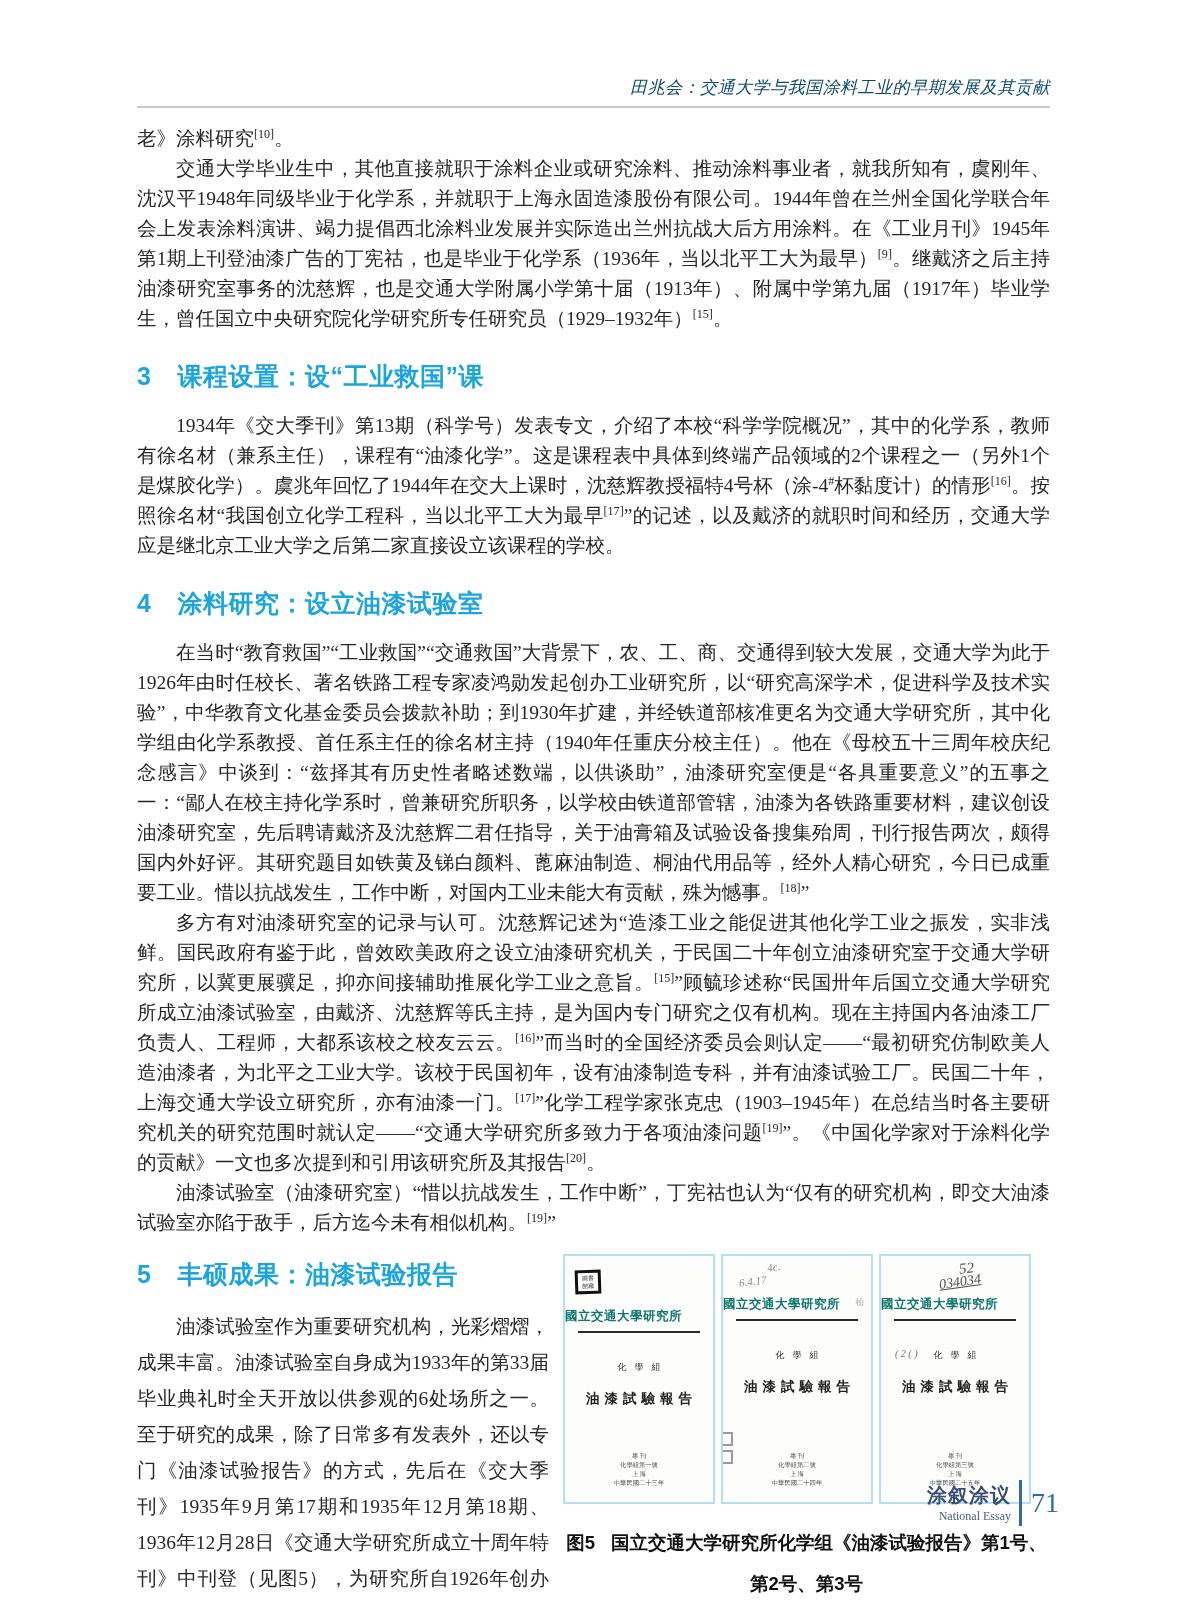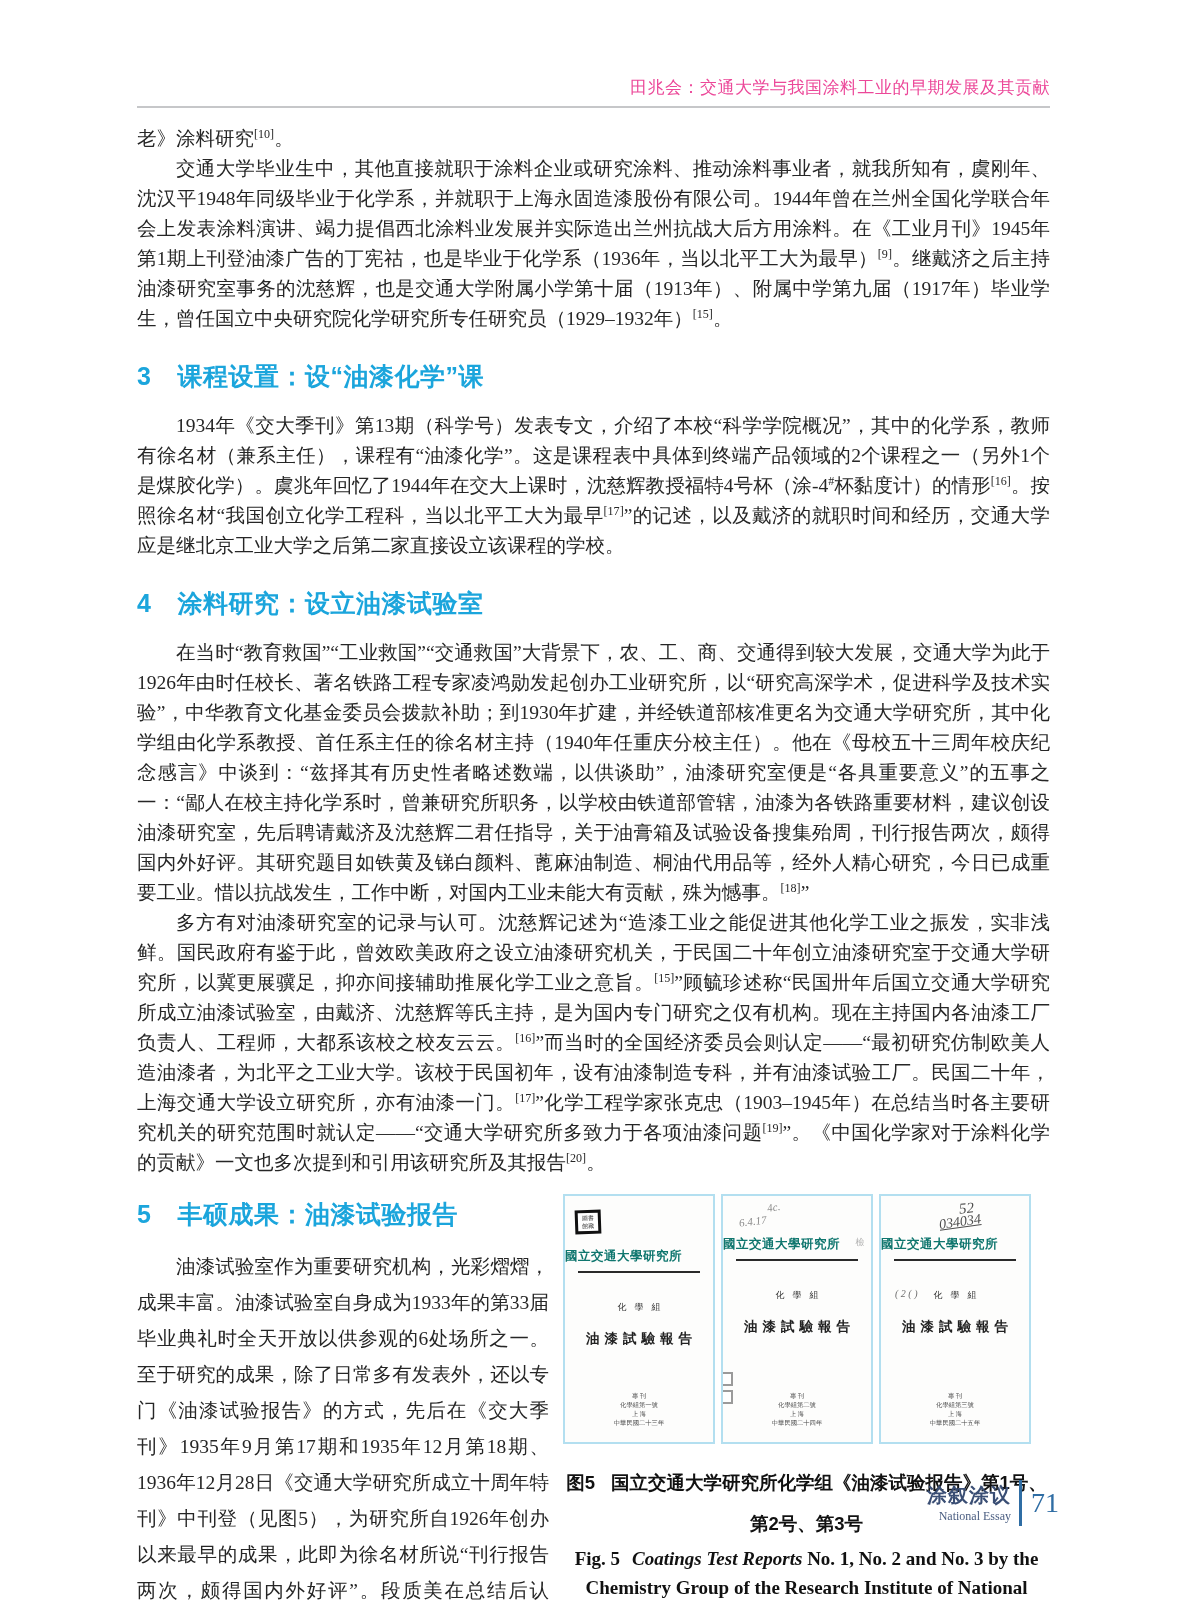--- a/index.html
+++ b/index.html
@@ -6,21 +6,21 @@
   html,body { background:#e9e9e9; }
   .page {
     position:relative; width:1187px; height:1600px; margin:0 auto;
     background:#ffffff; overflow:hidden;
     font-family:"Liberation Serif","DejaVu Serif",serif;
     color:#262626;
   }
   .margins { position:absolute; left:137px; width:913px; top:0; }
   .running-title {
     position:absolute; top:76px; right:0; font-family:"Liberation Sans","DejaVu Sans",sans-serif;
-    font-size:17px; font-weight:500; color:#ec4899; letter-spacing:0.5px;
+    font-size:17px; font-weight:500; color:#0c4a6e; letter-spacing:0.5px;font-style:italic;
   }
   .header-rule { position:absolute; top:106px; left:0; width:913px; border-top:2px solid #c6c7c9; }
   .content { position:absolute; top:124px; left:0; width:913px; }
   p.body {
     font-size:19.5px; line-height:30px; text-align:justify; text-indent:2em;
     color:#262626;
   }
   p.body.noindent { text-indent:0; }
   p.body sup { font-size:0.62em; line-height:0; vertical-align:super; }
   h2.sec {
@@ -80,29 +80,30 @@
 <div class="page">
   <div class="margins">
     <div class="running-title">田兆会：交通大学与我国涂料工业的早期发展及其贡献</div>
     <div class="header-rule"></div>
 
     <div class="content">
       <p class="body noindent"><span>老》涂料研究</span><sup>[10]</sup><span>。</span></p>
       <p class="body"><span>交通大学毕业生中，其他直接就职于涂料企业或研究涂料、推动涂料事业者，就我所知有，虞刚年、沈汉平1948年同级毕业于化学系，并就职于上海永固造漆股份有限公司。1944年曾在兰州全国化学联合年会上发表涂料演讲、竭力提倡西北涂料业发展并实际造出兰州抗战大后方用涂料。在《工业月刊》1945年第1期上刊登油漆广告的丁宪祜，也是毕业于化学系（1936年，当以北平工大为最早）</span><sup>[9]</sup><span>。继戴济之后主持油漆研究室事务的沈慈辉，也是交通大学附属小学第十届（1913年）、附属中学第九届（1917年）毕业学生，曾任国立中央研究院化学研究所专任研究员（1929–1932年）</span><sup>[15]</sup><span>。</span></p>
 
       <h2 class="sec">
-        <span class="sec-num">3</span><span>课程设置：设“油漆化学”课</span>
+        <span class="sec-num">3</span><span>课程设置：设“工业救国”课</span>
       </h2>
       <p class="body"><span>1934年《交大季刊》第13期（科学号）发表专文，介绍了本校“科学学院概况”，其中的化学系，教师有徐名材（兼系主任），课程有“油漆化学”。这是课程表中具体到终端产品领域的2个课程之一（另外1个是煤胶化学）。虞兆年回忆了1944年在交大上课时，沈慈辉教授福特4号杯（涂-4</span><sup>#</sup><span>杯黏度计）的情形</span><sup>[16]</sup><span>。按照徐名材“我国创立化学工程科，当以北平工大为最早</span><sup>[17]</sup><span>”的记述，以及戴济的就职时间和经历，交通大学应是继北京工业大学之后第二家直接设立该课程的学校。</span></p>
 
       <h2 class="sec">
         <span class="sec-num">4</span><span>涂料研究：设立油漆试验室</span>
       </h2>
       <p class="body"><span>在当时“教育救国”“工业救国”“交通救国”大背景下，农、工、商、交通得到较大发展，交通大学为此于1926年由时任校长、著名铁路工程专家凌鸿勋发起创办工业研究所，以“研究高深学术，促进科学及技术实验”，中华教育文化基金委员会拨款补助；到1930年扩建，并经铁道部核准更名为交通大学研究所，其中化学组由化学系教授、首任系主任的徐名材主持（1940年任重庆分校主任）。他在《母校五十三周年校庆纪念感言》中谈到：“兹择其有历史性者略述数端，以供谈助”，油漆研究室便是“各具重要意义”的五事之一：“鄙人在校主持化学系时，曾兼研究所职务，以学校由铁道部管辖，油漆为各铁路重要材料，建议创设油漆研究室，先后聘请戴济及沈慈辉二君任指导，关于油膏箱及试验设备搜集殆周，刊行报告两次，颇得国内外好评。其研究题目如铁黄及锑白颜料、蓖麻油制造、桐油代用品等，经外人精心研究，今日已成重要工业。惜以抗战发生，工作中断，对国内工业未能大有贡献，殊为憾事。</span><sup>[18]</sup><span>”</span></p>
       <p class="body"><span>多方有对油漆研究室的记录与认可。沈慈辉记述为“造漆工业之能促进其他化学工业之振发，实非浅鲜。国民政府有鉴于此，曾效欧美政府之设立油漆研究机关，于民国二十年创立油漆研究室于交通大学研究所，以冀更展骥足，抑亦间接辅助推展化学工业之意旨。</span><sup>[15]</sup><span>”顾毓珍述称“民国卅年后国立交通大学研究所成立油漆试验室，由戴济、沈慈辉等氏主持，是为国内专门研究之仅有机构。现在主持国内各油漆工厂负责人、工程师，大都系该校之校友云云。</span><sup>[16]</sup><span>”而当时的全国经济委员会则认定——“最初研究仿制欧美人造油漆者，为北平之工业大学。该校于民国初年，设有油漆制造专科，并有油漆试验工厂。民国二十年，上海交通大学设立研究所，亦有油漆一门。</span><sup>[17]</sup><span>”化学工程学家张克忠（1903–1945年）在总结当时各主要研究机关的研究范围时就认定——“交通大学研究所多致力于各项油漆问题</span><sup>[19]</sup><span>”。《中国化学家对于涂料化学的贡献》一文也多次提到和引用该研究所及其报告</span><sup>[20]</sup><span>。</span></p>
+      <p class="body"><span>油漆试验室（油漆研究室）“惜以抗战发生，工作中断”，丁宪祜也认为“仅有的研究机构，即交大油漆试验室亦陷于敌手，后方迄今未有相似机构。</span><sup>[19]</sup><span>”</span></p>
 
       <div class="two-col">
         <div class="col-left">
           <h2 class="sec">
             <span class="sec-num">5</span><span>丰硕成果：油漆试验报告</span>
           </h2>
           <p class="body"><span>油漆试验室作为重要研究机构，光彩熠熠，成果丰富。油漆试验室自身成为1933年的第33届毕业典礼时全天开放以供参观的6处场所之一。至于研究的成果，除了日常多有发表外，还以专门《油漆试验报告》的方式，先后在《交大季刊》1935年9月第17期和1935年12月第18期、1936年12月28日《交通大学研究所成立十周年特刊》中刊登（见图5），为研究所自1926年创办以来最早的成果，此即为徐名材所说“刊行报告两次，颇得国内外好评”。段质美在总结后认为：“这些研究课题，大部分具有前瞻性，有的则是同时期国外的热门课题，如多元酸与多元醇制备油溶</span></p>
         </div>
 
         <div class="col-right">

